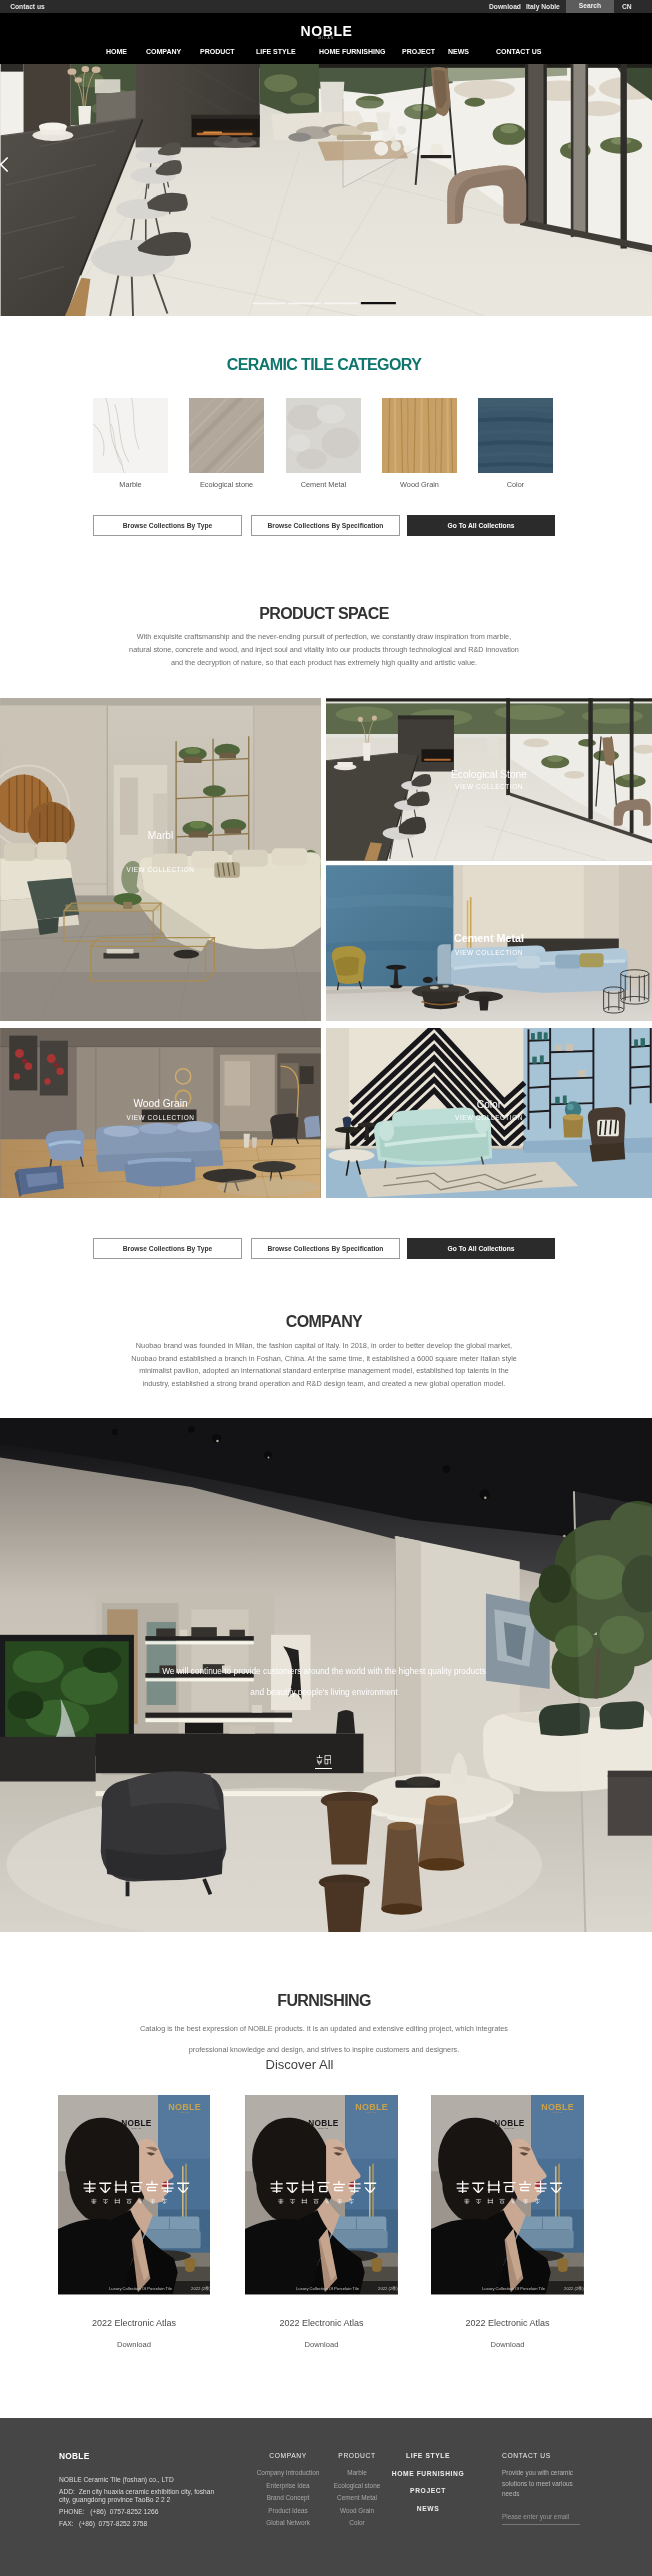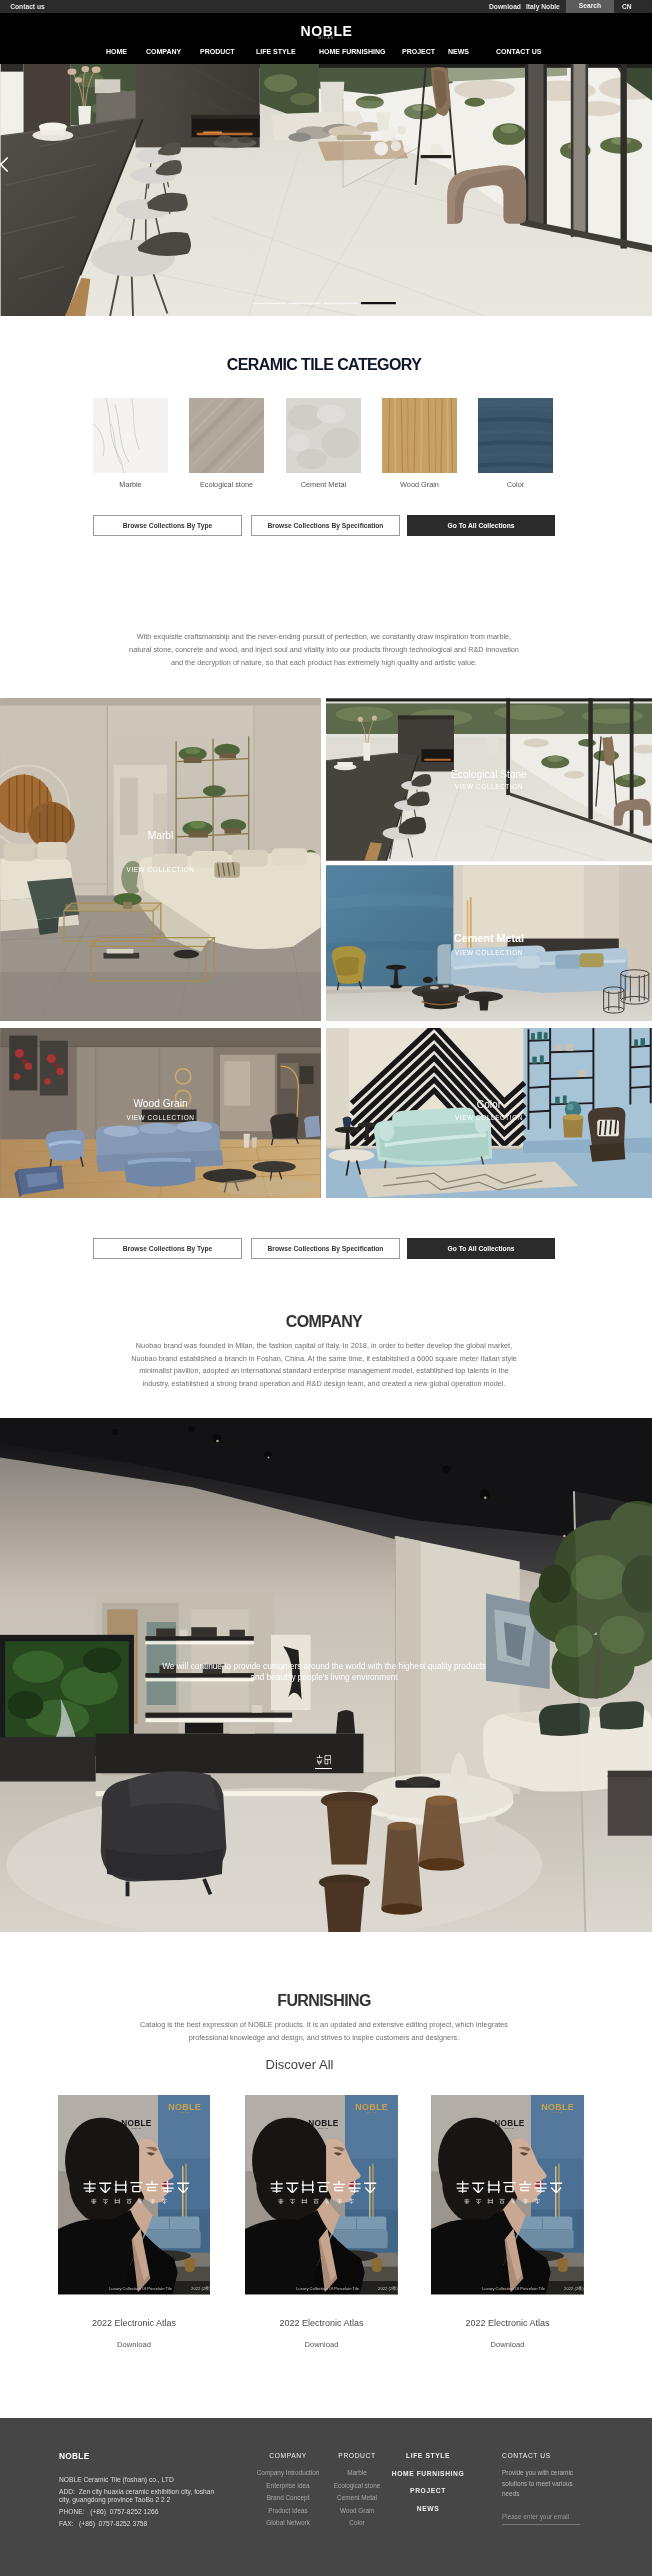--- a/index.html
+++ b/index.html
@@ -262,21 +262,21 @@
 <rect x="452" y="375" width="51" height="2.5" fill="#f6f5f1"></rect>
 
 <rect x="508" y="375" width="54" height="2.5" fill="#f6f5f1"></rect>
 
 <rect x="566" y="374" width="55" height="3.5" fill="#111"></rect>
 
 <path d="M11,147 L0,158 L11,169" stroke="#fff" stroke-width="2.5" fill="none"></path>
 </svg>
 </div>
 
-<div class="abs ctr" style="left:0;top:356px;width:648px;color:#0f172a;font-size:16px;font-weight:bold;letter-spacing:-0.6px">CERAMIC TILE CATEGORY</div>
+<div class="abs ctr" style="left:0;top:356px;width:648px;color:#0f766e;font-size:16px;font-weight:bold;letter-spacing:-0.6px">CERAMIC TILE CATEGORY</div>
 
 <div class="abs" style="left:93px;top:398px;width:75px;height:75px;background:#f4f3f1;overflow:hidden">
 <svg width="75" height="75" viewBox="0 0 117 117">
 <rect width="117" height="117" fill="#f4f3f1"></rect>
 <g stroke="#cfccc6" stroke-width="1.5" fill="none" opacity="0.9">
 <path d="M20,0 C30,30 22,60 40,90 C48,102 44,112 50,117"></path>
 <path d="M34,10 C44,40 38,70 56,100"></path>
 <path d="M0,40 C14,52 20,70 16,90"></path>
 </g>
 <g stroke="#bdb9b2" stroke-width="1" fill="none" opacity="0.8">
@@ -369,20 +369,21 @@
 <div class="abs ctr" style="left:382px;top:480px;width:75px;color:#555;font-size:7.3px">Wood Grain</div>
 
 <div class="abs ctr" style="left:478px;top:480px;width:75px;color:#555;font-size:7.3px">Color</div>
 
 <div class="abs ctr" style="left:93px;top:515px;width:149px;height:21px;border:0.6px solid #9a9a9a;color:#333;font-size:6.7px;font-weight:bold;line-height:20px">Browse Collections By Type</div>
 
 <div class="abs ctr" style="left:251px;top:515px;width:149px;height:21px;border:0.6px solid #9a9a9a;color:#333;font-size:6.7px;font-weight:bold;line-height:20px">Browse Collections By Specification</div>
 
 <div class="abs ctr" style="left:407px;top:515px;width:148px;height:21px;background:#2b2b2b;color:#fff;font-size:6.7px;font-weight:bold;line-height:21px">Go To All Collections</div>
 
+<div class="abs ctr" style="left:0;top:605px;width:648px;color:#333;font-size:16px;font-weight:bold;letter-spacing:-0.6px">PRODUCT SPACE</div>
 
 <div class="abs ctr" style="left:69px;top:630px;width:510px;color:#6e6e6e;font-size:7.3px;line-height:13px">With exquisite craftsmanship and the never-ending pursuit of perfection, we constantly draw inspiration from marble,<br>natural stone, concrete and wood, and inject soul and vitality into our products through technological and R&amp;D innovation<br>and the decryption of nature, so that each product has extremely high quality and artistic value.</div>
 
 <div class="abs" style="left:0;top:698px;width:321px;height:323px;background:#b9b2a6;overflow:hidden">
 <svg width="321" height="323" viewBox="0 0 503 507">
 <defs>
 <linearGradient id="mwall" x1="0" y1="0" x2="0" y2="1">
 <stop offset="0" stop-color="#cfc8bc"></stop>
             <stop offset="1" stop-color="#c2bbaf"></stop>
 </linearGradient>
@@ -1063,36 +1064,36 @@
 <ellipse cx="548" cy="600" rx="45" ry="14" fill="#4a3524"></ellipse>
 <path d="M512,600 L584,600 L575,700 L520,700 Z" fill="#553d28"></path>
 <ellipse cx="540" cy="728" rx="40" ry="12" fill="#41301f"></ellipse>
 <path d="M508,728 L572,728 L565,806 L515,806 Z" fill="#4a3524"></path>
 
 <polygon points="900,115 1024,140 1024,806 918,806" fill="#ffffff" opacity="0.08"></polygon>
 </svg>
 </div>
 
 
-<div class="abs ctr" style="left:69px;top:1661px;width:510px;color:#fff;font-size:8.3px;line-height:11px">We will continue to provide customers around the world with the highest quality products<br>and beautify people's living environment</div>
+<div class="abs ctr" style="left:69px;top:1661px;width:510px;color:#fff;font-size:8.3px;line-height:21px">We will continue to provide customers around the world with the highest quality products<br>and beautify people's living environment</div>
 
 <div class="abs" style="left:316px;top:1755px;width:15.3px;height:10.2px">
 <svg width="15.3" height="10.2" viewBox="0 0 24 16">
 <g stroke="#fff" stroke-width="1.2" fill="none">
 <path d="M1,4 h9 M5.5,0 v5 M2,7 l3,8 M9,7 l-3.5,8 M1.5,11 h8"></path>
 <path d="M14,1 h9 M14,1 v13 M23,1 v13 M14,7 h9 M18.5,7 v7 M14,14 h5"></path>
 </g>
 </svg>
 </div>
 
 <div class="abs" style="left:315px;top:1768px;width:17px;height:1px;background:#fff"></div>
 
 <div class="abs ctr" style="left:0;top:1992px;width:648px;color:#333;font-size:16px;font-weight:bold;letter-spacing:-0.6px">FURNISHING</div>
 
-<div class="abs ctr" style="left:69px;top:2018px;width:510px;color:#6e6e6e;font-size:7.3px;line-height:13px">Catalog is the best expression of NOBLE products. It is an updated and extensive editing project, which integrates<br>professional knowledge and design, and strives to inspire customers and designers.</div>
+<div class="abs ctr" style="left:69px;top:2018px;width:510px;color:#6e6e6e;font-size:7.3px;line-height:21px">Catalog is the best expression of NOBLE products. It is an updated and extensive editing project, which integrates<br>professional knowledge and design, and strives to inspire customers and designers.</div>
 
 <div class="abs ctr" style="left:0;top:2057px;width:599px;color:#3f3f3f;font-size:13px">Discover All</div>
 
 <div class="abs" style="left:58px;top:2095px;width:152px;height:200px;background:#8a8a88;overflow:hidden"><svg width="153" height="199" viewBox="0 0 240 313">
 
 <rect width="240" height="313" fill="#a5a099"></rect>
 <rect x="0" y="0" width="240" height="120" fill="#b2ada6"></rect>
 <rect x="0" y="120" width="240" height="130" fill="#9b958d"></rect>
 
 <rect x="157" y="0" width="83" height="255" fill="#4a7095"></rect>

